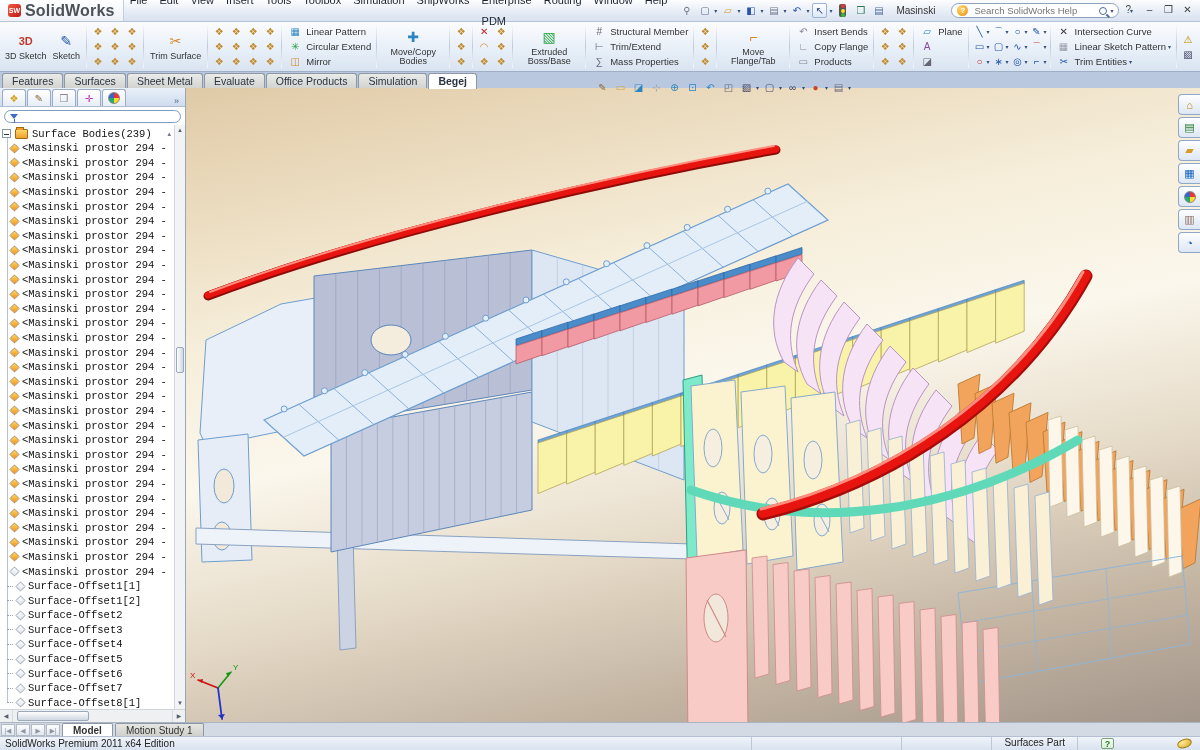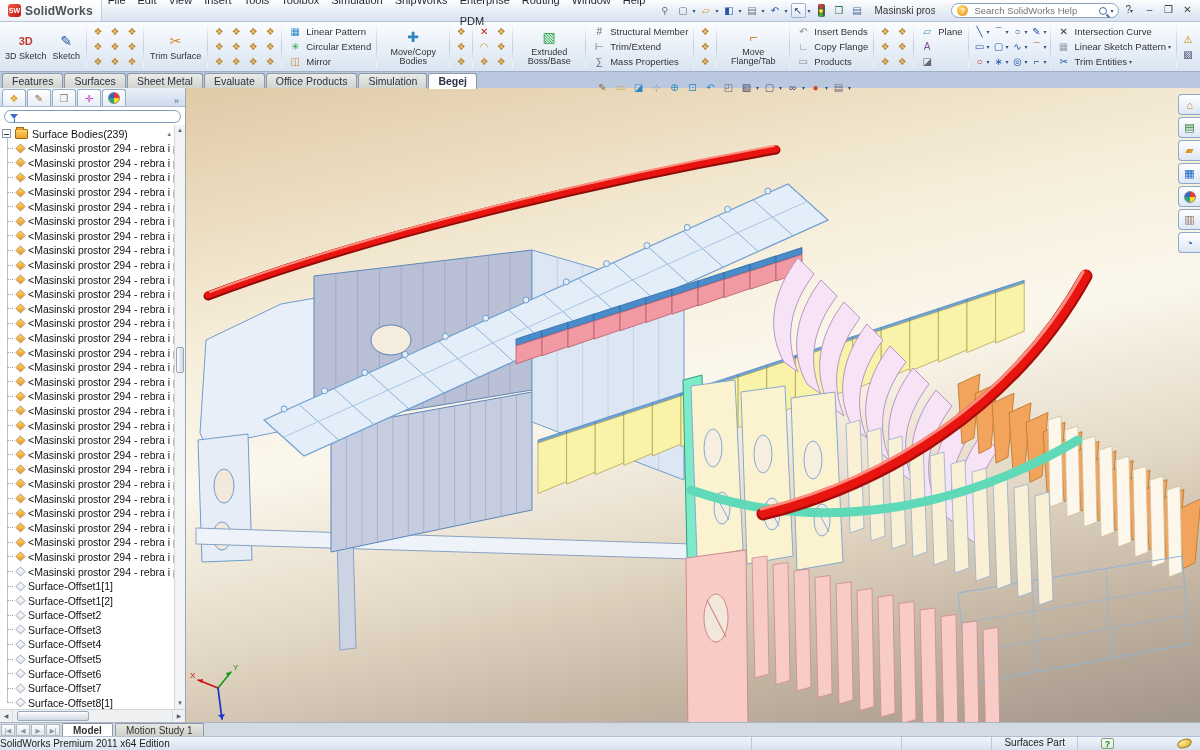--- a/index.html
+++ b/index.html
@@ -7,21 +7,21 @@
     background:#d7e0ee;-webkit-font-smoothing:antialiased;}
   *{box-sizing:border-box;}
   
   #titlebar{position:absolute;left:0;top:0;width:1200px;height:22px;
     background:linear-gradient(#fdfdfe,#e7edf6 55%,#d9e2f0);border-bottom:1px solid #b7c3d6;
     display:flex;align-items:center;z-index:30;}
   #logo{display:flex;align-items:center;gap:4px;padding:0 8px;height:100%;
     border-right:1px solid #c2cddd;background:linear-gradient(#ffffff,#eef2f8);}
   #logo .cube{width:13px;height:13px;border-radius:3px;background:linear-gradient(135deg,#f05a43,#c01818);
     color:#fff;font-size:7px;font-weight:bold;display:flex;align-items:center;justify-content:center;}
-  #logo .appname{font-weight:bold;font-size:12px;color:#4d5256;letter-spacing:.2px;}
+  #logo .appname{font-weight:bold;font-size:16px;color:#4d5256;letter-spacing:.2px;}
   .menu-item{padding:0 6px;font-size:11px;color:#1d2430;cursor:default;line-height:21px;}
   #qat{display:flex;align-items:center;gap:3px;margin-left:6px;}
   .qicon{width:15px;height:15px;border-radius:2px;display:flex;align-items:center;justify-content:center;
     font-size:10px;line-height:15px;}
   .caret{font-size:6px;color:#35507a;margin-left:-1px;}
   #doc-title{font-size:10px;color:#333;margin-left:10px;max-width:178px;white-space:nowrap;
     overflow:hidden;}
   #searchbox{margin-left:16px;display:flex;align-items:center;gap:4px;height:15px;width:168px;
     background:#fff;border:1px solid #8fa3c0;border-radius:8px;padding:0 5px;}
   #searchbox input{border:none;outline:none;flex:1;font-size:9.5px;color:#777;
@@ -81,21 +81,21 @@
     align-items:center;padding:0 5px;gap:4px;background:#fff;}
   .funnel{width:0;height:0;border-left:4px solid transparent;border-right:4px solid transparent;
     border-top:5px solid #3a6cc8;position:relative;}
   .funnel::after{content:"";position:absolute;left:-0.5px;top:0px;width:1.5px;height:4px;background:#3a6cc8;}
   #filter-pill input{border:none;outline:none;flex:1;font-size:9px;background:transparent;min-width:0;}
   #tree-list{flex:1;overflow:hidden;position:relative;padding-top:1px;
     background-image:linear-gradient(#b9c2cf,#b9c2cf);background-size:1px calc(100% - 10px);
     background-position:7px 4px;background-repeat:no-repeat;}
   .trow{display:flex;align-items:center;height:14.6px;gap:3px;padding-left:14px;cursor:default;white-space:nowrap;}
   .trow .dash{width:6px;border-top:1px dotted #9aa5b5;margin-left:-7px;}
-  .tlabel{font-size:10.5px;color:#111;}
+  .tlabel{font-size:10.5px;color:#111;font-family:Liberation Mono, monospace;}
   .dicon{width:9px;height:9px;transform:rotate(45deg) scale(.8);border:1px solid #9a6210;border-radius:1px;
     background:linear-gradient(135deg,#ffd95e,#ef9021);flex:0 0 9px;}
   .dicon.white{background:linear-gradient(135deg,#ffffff,#dfe4ec);border-color:#7d8aa0;}
   .rootrow{display:flex;align-items:center;height:15px;gap:4px;padding-left:2px;font-size:10.5px;}
   .expander{width:9px;height:9px;border:1px solid #8899a8;background:#fff;position:relative;flex:0 0 9px;}
   .expander::after{content:"";position:absolute;left:1px;top:3.5px;width:5px;height:1px;background:#334;}
   .folder{width:13px;height:10px;background:linear-gradient(#ffd567,#efa02c);border:1px solid #a06a14;
     border-radius:1px;position:relative;flex:0 0 13px;}
   .folder::before{content:"";position:absolute;top:-3px;left:0;width:6px;height:2px;
     background:#efa02c;border:1px solid #a06a14;border-bottom:none;border-radius:1px 1px 0 0;}
@@ -119,21 +119,21 @@
   #bottomtabs{position:absolute;left:0;top:722px;width:1200px;height:14px;background:#d4dae3;
     border-top:1px solid #aab4c2;display:flex;align-items:center;font-size:9px;}
   .navbtn{width:14px;height:12px;border:1px solid #b2bac6;background:linear-gradient(#fbfcfd,#e2e7ee);
     color:#8a94a2;font-size:6.5px;text-align:center;line-height:11px;margin-left:1px;}
   .mtab{height:13px;padding:0 10px;font-size:10px;line-height:13px;border:1px solid #8d97a6;border-bottom:none;
     background:linear-gradient(#e6e7e3,#cfd0cc);margin-left:2px;color:#333;border-radius:2px 2px 0 0;cursor:default;}
   .mtab.active{background:#fff;font-weight:bold;}
   #statusbar{position:absolute;left:0;top:736px;width:1200px;height:14px;
     background:linear-gradient(#f0f4fa,#d8e2ef);border-top:1px solid #b4c0d2;display:flex;
     align-items:center;font-size:10px;color:#222;}
-  #statusbar .sbleft{}
+  #statusbar .sbleft{padding-left:5px;}
   .sb-spring{flex:1;}
   .sbseg{height:100%;border-left:1px solid #bcc8da;}
   #editing-part{padding:0 12px;}
   .qbox{width:13px;height:11px;border:1px solid #7ba07b;background:linear-gradient(#f6fff6,#d8eed8);
     color:#2a7a2a;font-size:9px;font-weight:bold;text-align:center;line-height:10px;border-radius:2px;}
   .gold-ellipse{width:15px;height:9px;border-radius:50%;background:radial-gradient(ellipse at 35% 30%,#ffec9a,#d9a41e);
     border:1px solid #a07c12;margin:0 8px 0 40px;transform:rotate(-18deg);}
   .tl-dots{width:7px;height:13px;border-radius:2px;background:#555;display:flex;flex-direction:column;
     align-items:center;justify-content:space-evenly;}
   .tl-dots i{width:4px;height:4px;border-radius:50%;display:block;}

